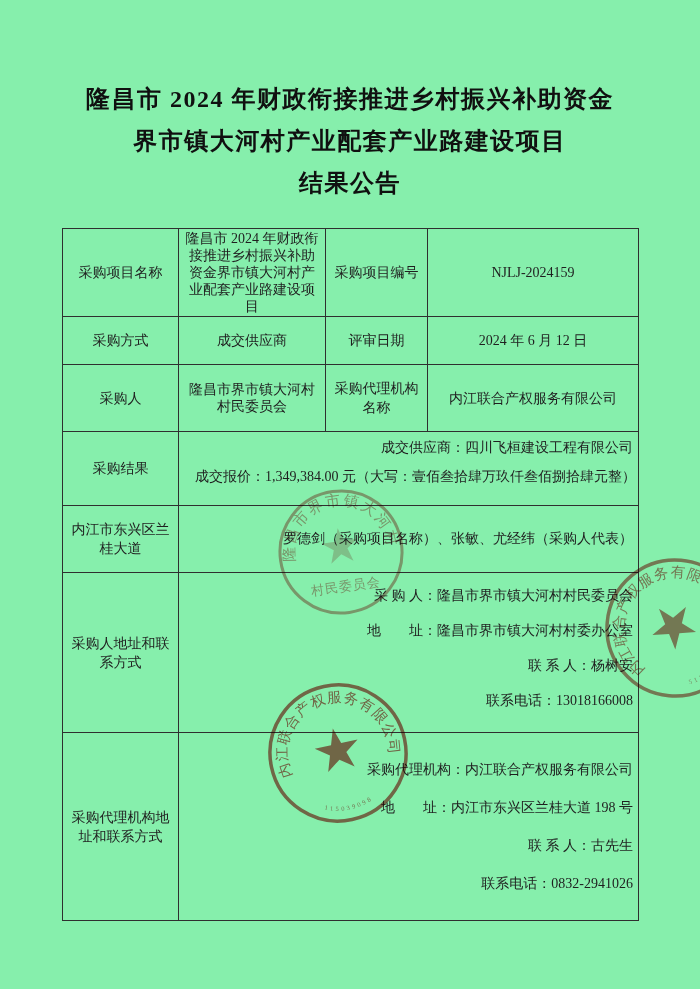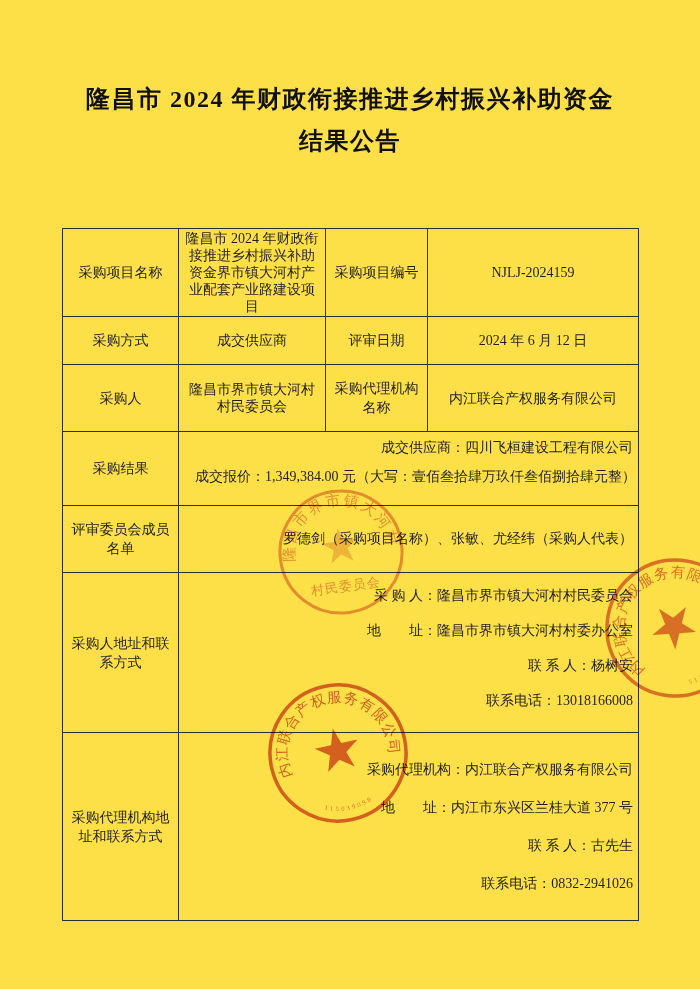--- a/index.html
+++ b/index.html
@@ -3,21 +3,21 @@
 <meta charset="utf-8">
 <style>
   html,body { margin:0; padding:0; }
   body {
     width:700px; height:989px; background:#ffffff;
     font-family:"Liberation Serif","DejaVu Serif",serif;
     color:#1f1f1f;
   }
   .page {
     position:relative; width:700px; height:989px;
-    background:#fde047; overflow:hidden;
+    background:#86efac; overflow:hidden;
   }
   .title-block {
     position:absolute; top:78px; left:0; width:700px;
     text-align:center; font-weight:bold; color:#101010;
     font-size:24px; line-height:42px; letter-spacing:1.5px;
   }
   table.doc {
     position:absolute; left:62px; top:228px; width:576px;
     border-collapse:collapse; table-layout:fixed;
   }
@@ -43,20 +43,21 @@
   }
   .stamp text { font-family:"Liberation Serif","DejaVu Serif",serif; }
 </style>
 </head>
 <body>
 
 <div class="page">
 
   <div class="title-block">
     <div>隆昌市 2024 年财政衔接推进乡村振兴补助资金</div>
+    <div>界市镇大河村产业配套产业路建设项目</div>
     <div>结果公告</div>
   </div>
 
   <table class="doc">
     <colgroup>
       <col style="width:116px">
         <col style="width:147px">
       <col style="width:102px">
         <col style="width:211px">
     </colgroup>
@@ -80,37 +81,37 @@
       <td class="cell-center">内江联合产权服务有限公司</td>
     </tr>
     <tr style="height:57px">
       <td class="c-label">采购结果</td>
       <td class="merged result-pad" colspan="3">
         <div class="rl">成交供应商：四川飞桓建设工程有限公司</div>
         <div class="rl">成交报价：1,349,384.00 元（大写：壹佰叁拾肆万玖仟叁佰捌拾肆元整）</div>
       </td>
     </tr>
     <tr style="height:55px">
-      <td class="c-label">评审委员会成员名单</td>
+      <td class="c-label">内江市东兴区兰桂大道</td>
       <td class="merged committee-cell" colspan="3">罗德剑（采购项目名称）、张敏、尤经纬（采购人代表）</td>
     </tr>
     <tr style="height:153px">
       <td class="c-label">采购人地址和联系方式</td>
       <td class="merged pad6" colspan="3" style="vertical-align:top;margin-left:48px;">
         <div class="cl6">采 购 人：隆昌市界市镇大河村村民委员会</div>
         <div class="cl6">地　　址：隆昌市界市镇大河村村委办公室</div>
         <div class="cl6">联 系 人：杨树安</div>
         <div class="cl6">联系电话：13018166008</div>
       </td>
     </tr>
     <tr style="height:188px">
       <td class="c-label">采购代理机构地址和联系方式</td>
       <td class="merged pad7" colspan="3" style="vertical-align:top;">
         <div class="cl7">采购代理机构：内江联合产权服务有限公司</div>
-        <div class="cl7">地　　址：内江市东兴区兰桂大道 377 号</div>
+        <div class="cl7">地　　址：内江市东兴区兰桂大道 198 号</div>
         <div class="cl7">联 系 人：古先生</div>
         <div class="cl7">联系电话：0832-2941026</div>
       </td>
     </tr>
   </tbody>
     </table>
 
   <svg class="stamp" style="left:256px; top:467px; color:#c9433c; opacity:0.5; filter:blur(0.5px);" width="170" height="170" viewBox="0 0 170 170" xmlns="http://www.w3.org/2000/svg">
     <g transform="rotate(-8 85 85)" fill="currentColor">
       <circle cx="85" cy="85" r="61" fill="none" stroke="currentColor" stroke-width="3"></circle>

